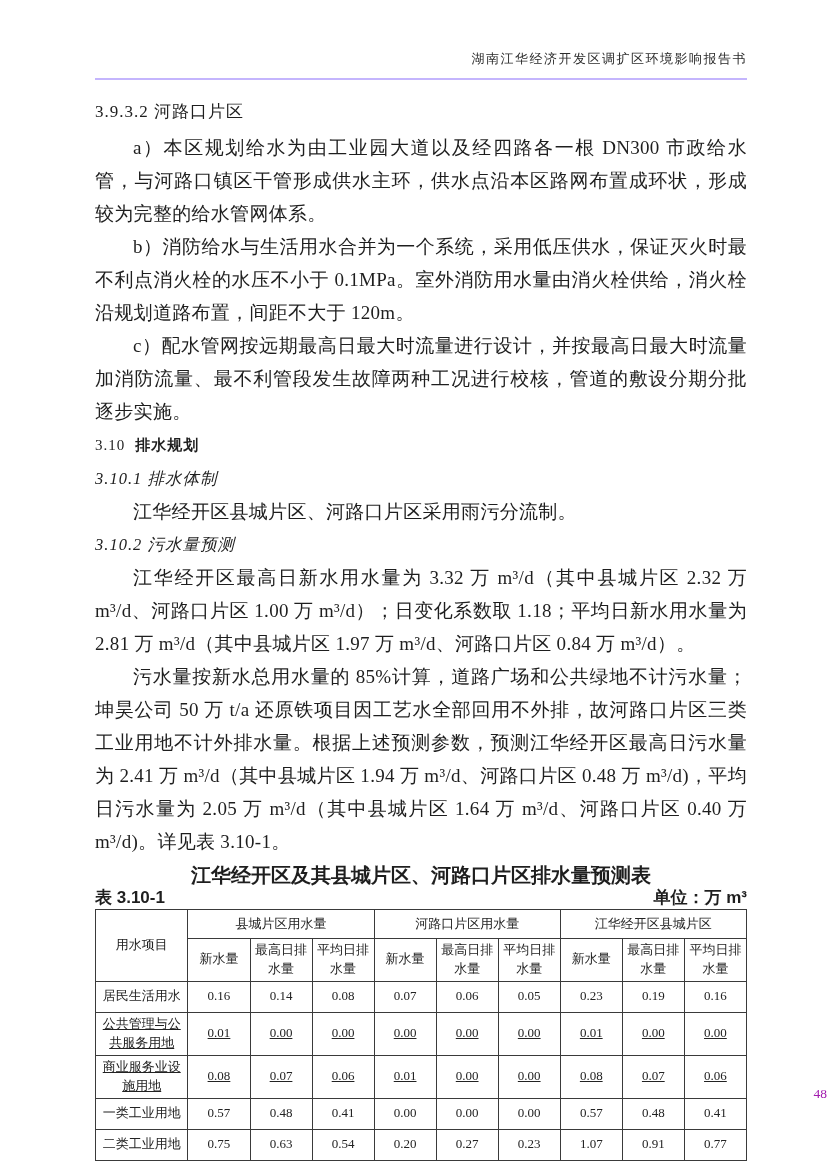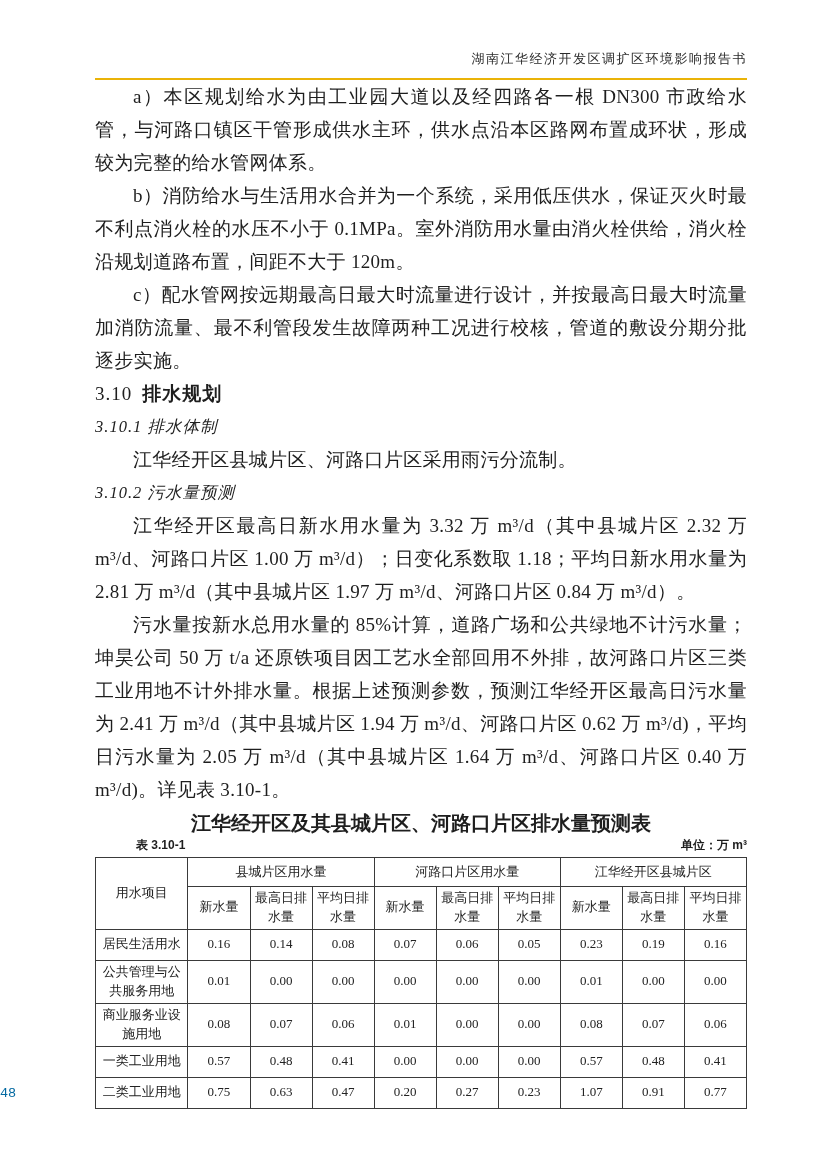--- a/index.html
+++ b/index.html
@@ -19,40 +19,40 @@
     left: 95px;
     top: 50px;
     width: 652px;
   }
   .doc-header {
     text-align: right;
     font-size: 13px;
     letter-spacing: 1.5px;
     color: #2a2a2a;
     padding-bottom: 10px;
-    border-bottom: 2px solid #eab308;
+    border-bottom: 2px solid #c4b5fd;
   }
   .sec-heading {
     font-size: 17px;
     font-weight: normal;
     letter-spacing: 1px;
     line-height: 26px;
     margin: 19px 0 6px 0;
   }
   .sec-heading-sub {
     font-size: 16.5px;
     font-weight: normal;
     letter-spacing: 1px;
     line-height: 33px;
     margin: 0;
     font-style: italic;
   }
   .sec-heading-bold {
     font-family: "Liberation Sans", "DejaVu Sans", sans-serif;
-    font-size: 19px;
+    font-size: 15px;
     font-weight: bold;
     letter-spacing: 1px;
     line-height: 33px;
     margin: 0;
   }
   .sec-heading-bold .sec-num {
     font-family: "Liberation Serif", "DejaVu Serif", serif;
     font-weight: normal;
     margin-right: 10px;
   }
@@ -71,24 +71,23 @@
     text-align: center;
     line-height: 24px;
     margin-top: 5px;
   }
   .table-caption-row {
     display: flex;
     justify-content: space-between;
     align-items: flex-end;
     font-family: "Liberation Sans", "DejaVu Sans", sans-serif;
     font-weight: bold;
-    font-size: 12px;
+    font-size: 17px;
     line-height: 21px;
     margin-bottom: 1px;
-    margin-left: 41px;
   }
   table.data-table {
     width: 100%;
     border-collapse: collapse;
     table-layout: fixed;
     font-size: 13px;
     color: #222;
   }
   table.data-table th, table.data-table td {
     border: 1px solid #3a3a3a;
@@ -96,54 +95,54 @@
     vertical-align: middle;
     font-weight: normal;
     padding: 2px 3px;
     line-height: 1.45;
   }
   col.c-item { width: 14.2%; }
   col.c-val  { width: 9.533%; }
   tr.hdr-group { height: 29px; }
   tr.hdr-sub   { height: 38px; }
   tr.row-s { height: 31px; }
-  tr.row-d { height: 43px; }
+  tr.row-d { height: 43px; text-decoration: underline; }
   .page-number {
     position: absolute;
     top: 1086px;
     left: 0;
     width: 100%;
-    text-align: left;
+    text-align: right;
     font-size: 13.5px;
-    color: #0369a1;
-    font-family: Liberation Mono, monospace;
+    color: #a21caf;
   }
 </style>
 </head>
 <body>
 
 <div class="page">
   <div class="content">
 
     <div class="doc-header">
       <span>湖南江华经济开发区调扩区环境影响报告书</span>
     </div>
 
+    <h3 class="sec-heading">3.9.3.2  河路口片区</h3>
     <p class="para">a）本区规划给水为由工业园大道以及经四路各一根 DN300 市政给水管，与河路口镇区干管形成供水主环，供水点沿本区路网布置成环状，形成较为完整的给水管网体系。</p>
     <p class="para">b）消防给水与生活用水合并为一个系统，采用低压供水，保证灭火时最不利点消火栓的水压不小于 0.1MPa。室外消防用水量由消火栓供给，消火栓沿规划道路布置，间距不大于 120m。</p>
     <p class="para">c）配水管网按远期最高日最大时流量进行设计，并按最高日最大时流量加消防流量、最不利管段发生故障两种工况进行校核，管道的敷设分期分批逐步实施。</p>
 
     <h2 class="sec-heading-bold"><span class="sec-num">3.10</span><span>排水规划</span></h2>
 
     <h3 class="sec-heading-sub">3.10.1  排水体制</h3>
     <p class="para">江华经开区县城片区、河路口片区采用雨污分流制。</p>
 
     <h3 class="sec-heading-sub">3.10.2  污水量预测</h3>
     <p class="para">江华经开区最高日新水用水量为 3.32 万 m³/d（其中县城片区 2.32 万 m³/d、河路口片区 1.00 万 m³/d）；日变化系数取 1.18；平均日新水用水量为 2.81 万 m³/d（其中县城片区 1.97 万 m³/d、河路口片区 0.84 万 m³/d）。</p>
-    <p class="para">污水量按新水总用水量的 85%计算，道路广场和公共绿地不计污水量；坤昊公司 50 万 t/a 还原铁项目因工艺水全部回用不外排，故河路口片区三类工业用地不计外排水量。根据上述预测参数，预测江华经开区最高日污水量为 2.41 万 m³/d（其中县城片区 1.94 万 m³/d、河路口片区 0.62 万 m³/d)，平均日污水量为 2.05 万 m³/d（其中县城片区 1.64 万 m³/d、河路口片区 0.40 万 m³/d)。详见表 3.10-1。</p>
+    <p class="para">污水量按新水总用水量的 85%计算，道路广场和公共绿地不计污水量；坤昊公司 50 万 t/a 还原铁项目因工艺水全部回用不外排，故河路口片区三类工业用地不计外排水量。根据上述预测参数，预测江华经开区最高日污水量为 2.41 万 m³/d（其中县城片区 1.94 万 m³/d、河路口片区 0.48 万 m³/d)，平均日污水量为 2.05 万 m³/d（其中县城片区 1.64 万 m³/d、河路口片区 0.40 万 m³/d)。详见表 3.10-1。</p>
 
     <div class="table-title">江华经开区及其县城片区、河路口片区排水量预测表</div>
 
     <div class="table-caption-row">
       <span>表  3.10-1</span>
       <span>单位：万 m³</span>
     </div>
 
     <table class="data-table">
       <colgroup>
@@ -223,21 +222,21 @@
           <td>0.00</td>
           <td>0.00</td>
           <td>0.57</td>
           <td>0.48</td>
           <td>0.41</td>
         </tr>
         <tr class="row-s">
           <td>二类工业用地</td>
           <td>0.75</td>
           <td>0.63</td>
-          <td>0.47</td>
+          <td>0.54</td>
           <td>0.20</td>
           <td>0.27</td>
           <td>0.23</td>
           <td>1.07</td>
           <td>0.91</td>
           <td>0.77</td>
         </tr>
       </tbody>
     </table>
 

